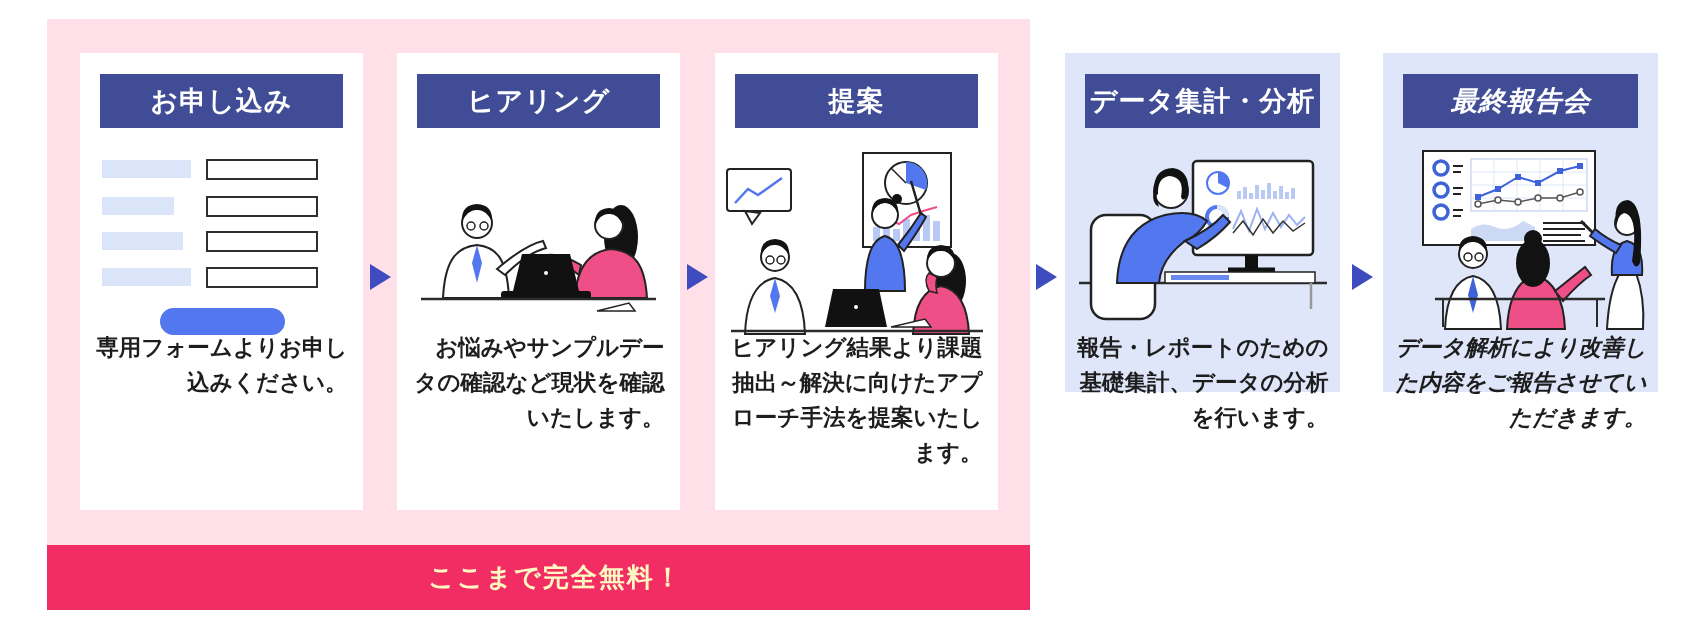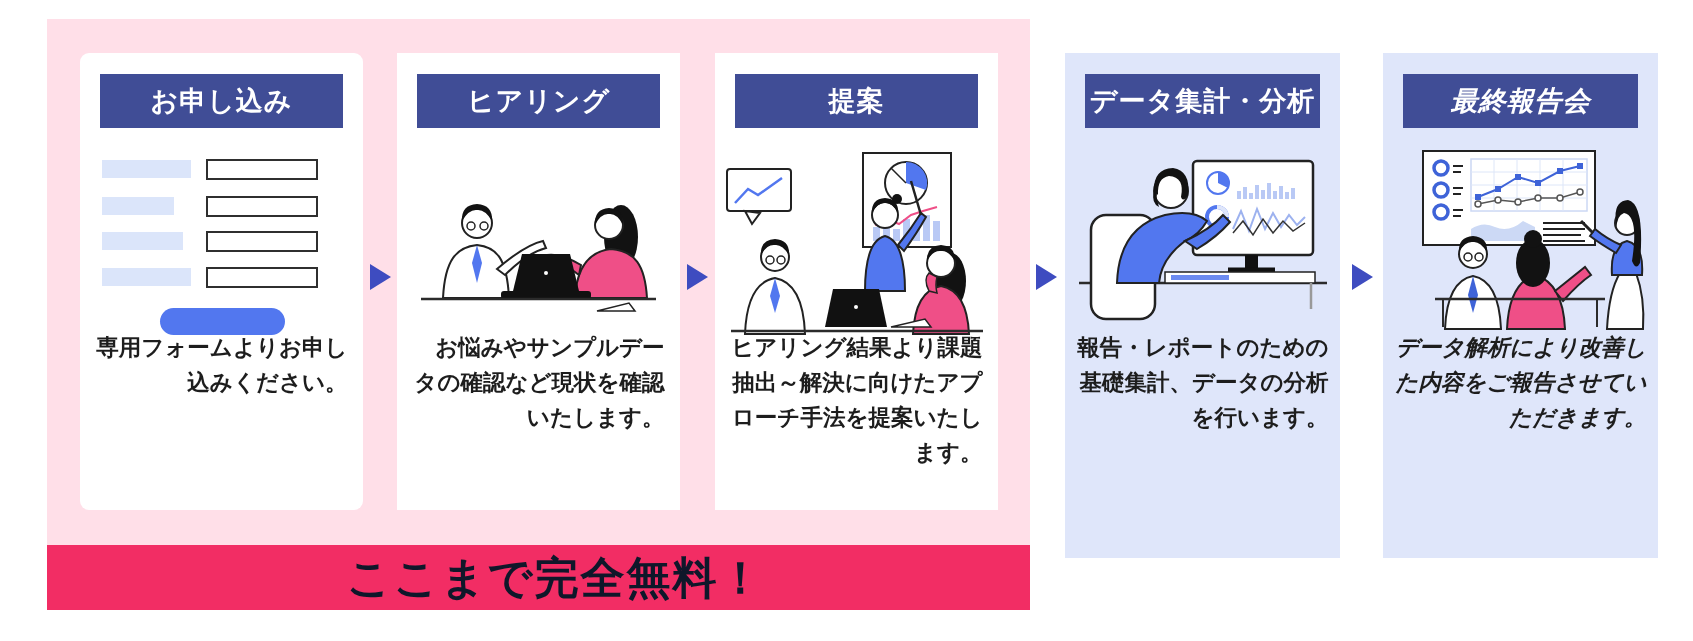--- a/index.html
+++ b/index.html
@@ -20,27 +20,27 @@
   .free-zone{
     position:absolute;left:47px;top:19px;width:983px;height:591px;
     background:var(--free-zone-bg);
   }
   .free-banner{
     position:absolute;left:0;bottom:0;width:100%;height:65px;
     background:var(--free-banner-bg);
     display:flex;align-items:center;justify-content:center;
   }
   .free-banner-label{
-    color:#0f172a;font-size:44px;font-weight:700;letter-spacing:2px;line-height:65px;margin-left:34px;
+    color:#fef9c3;font-size:26px;font-weight:700;letter-spacing:2px;line-height:65px;margin-left:34px;
   }
   .card{
     position:absolute;background:#fff;
   }
   .card.free{top:34px;width:283px;height:457px;}
-  .card.paid{top:53px;width:275px;height:505px;background:var(--paid-card-bg);}
+  .card.paid{top:53px;width:275px;height:339px;background:var(--paid-card-bg);}
   .card-header{
     position:absolute;top:21px;left:20px;right:20px;height:54px;
     background:var(--step-header-bg);
     color:#fff;font-size:27px;font-weight:700;letter-spacing:1px;
     display:flex;align-items:center;justify-content:center;
   }
   .illo{position:absolute;left:0;right:0;top:88px;display:block;margin:0 auto;}
   .step-desc{
     position:absolute;top:277px;left:50%;transform:translateX(-50%);
     width:252px;font-size:22.5px;line-height:35px;font-weight:700;
@@ -52,21 +52,21 @@
     border-left:21px solid var(--arrow);
   }
 </style>
 </head>
 <body>
 
 <div class="canvas">
 
   <div class="free-zone">
 
-    <div class="card free" style="left:33px;border-radius:9px;">
+    <div class="card free" style="left:33px;">
       <div class="card-header">
         <span>お申し込み</span>
       </div>
       <svg class="illo" width="283" height="210" viewBox="0 0 283 210">
         <rect x="22" y="19" width="89" height="18" fill="#dbe5fa"></rect>
         <rect x="22" y="56" width="72" height="18" fill="#dbe5fa"></rect>
         <rect x="22" y="91" width="81" height="18" fill="#dbe5fa"></rect>
         <rect x="22" y="127" width="89" height="18" fill="#dbe5fa"></rect>
         <rect x="127" y="19" width="110" height="19" fill="#fff" stroke="#2f2f2f" stroke-width="2"></rect>
         <rect x="127" y="56" width="110" height="19" fill="#fff" stroke="#2f2f2f" stroke-width="2"></rect>

